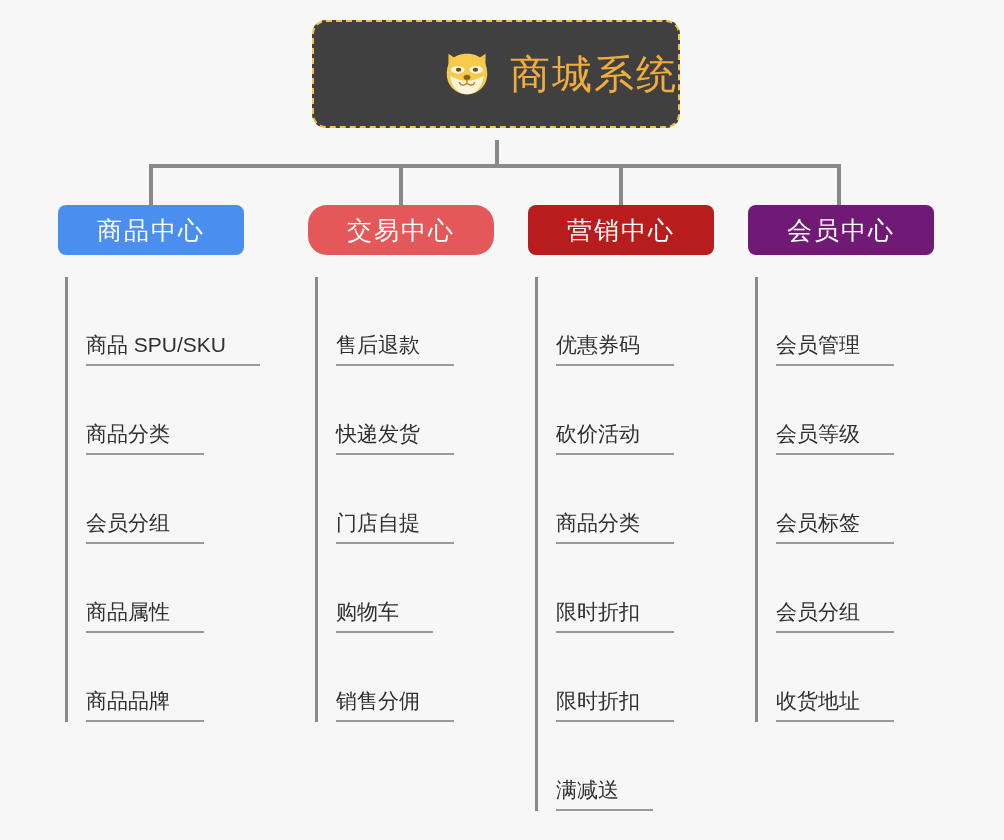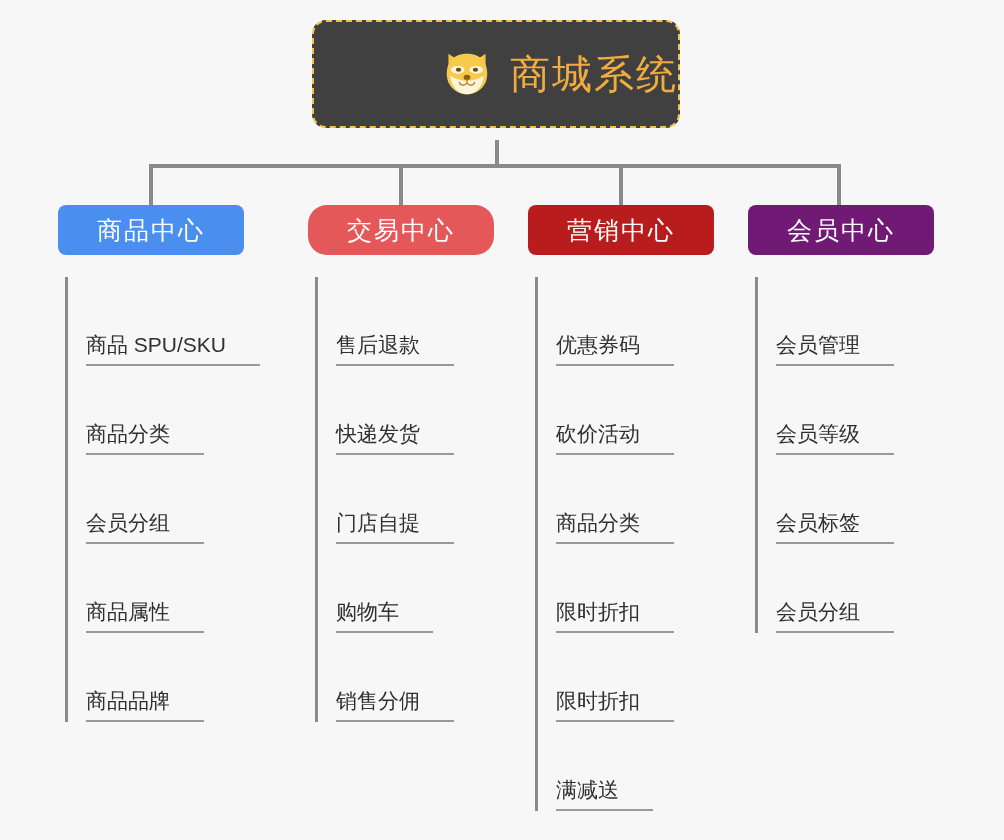--- a/index.html
+++ b/index.html
@@ -237,16 +237,19 @@
         </div>
       <div class="leaf">
           <span class="leaf-label">会员等级</span>
         </div>
       <div class="leaf">
           <span class="leaf-label">会员标签</span>
         </div>
       <div class="leaf">
           <span class="leaf-label">会员分组</span>
         </div>
+      <div class="leaf">
+          <span class="leaf-label">收货地址</span>
+        </div>
     </div>
   </div>
 
 </div>
 
 </body></html>

